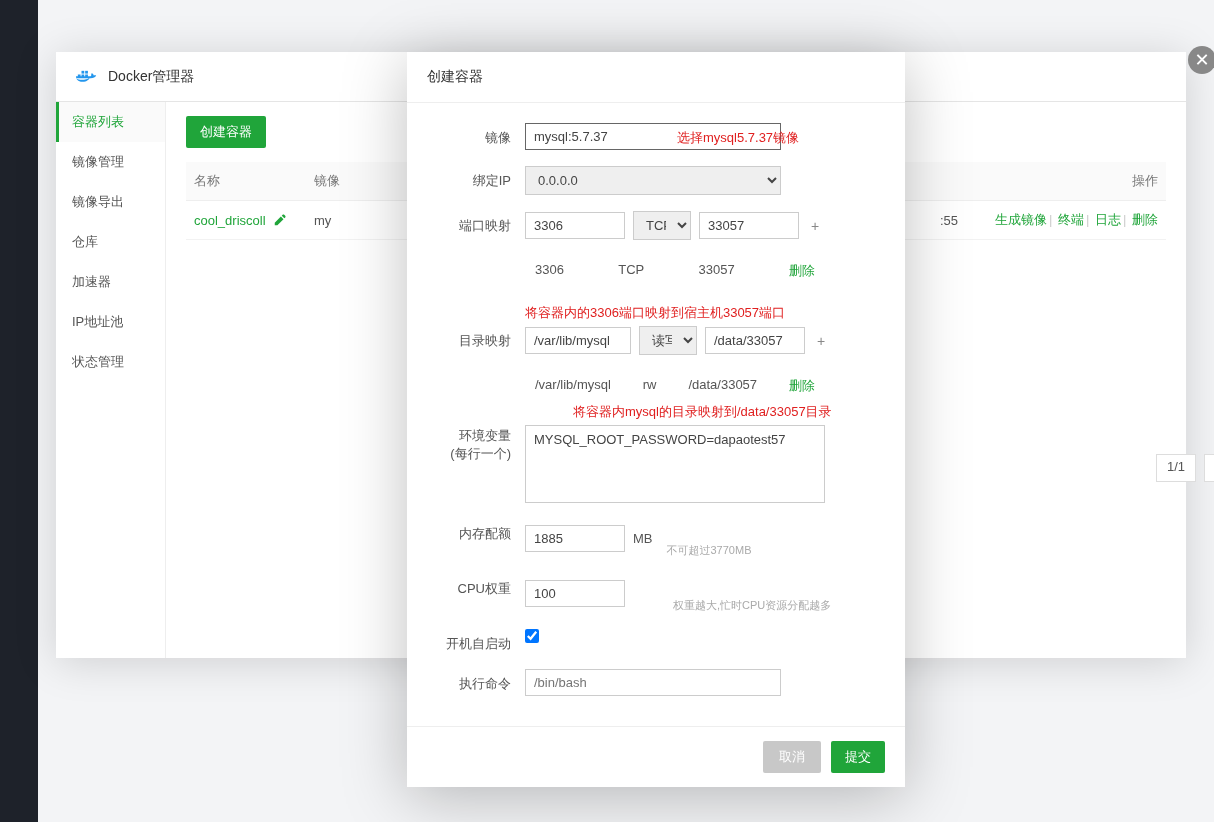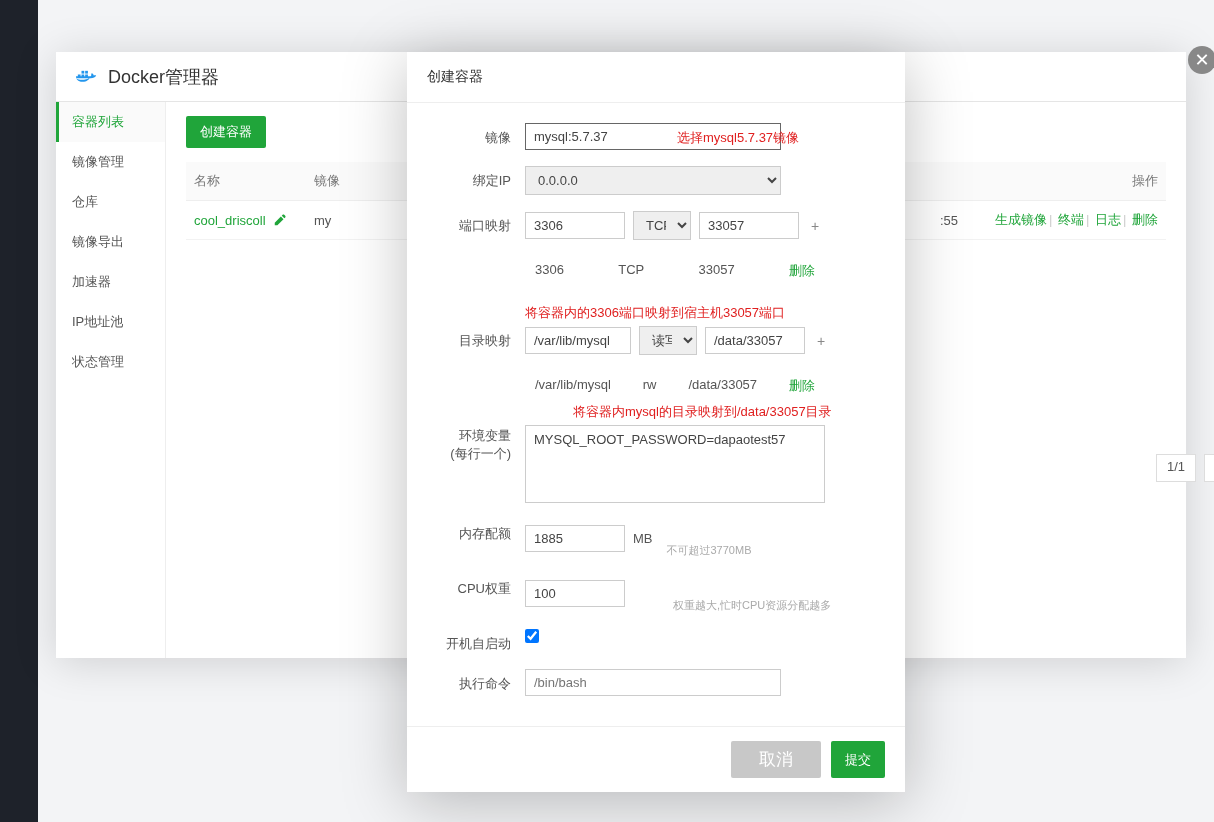--- a/index.html
+++ b/index.html
@@ -7,21 +7,21 @@
 
   
   .page-bg { position: absolute; left: 0; top: 0; right: 0; bottom: 0; background: #1b1e24; }
   .left-blank { position: absolute; left: 0; top: 0; width: 38px; bottom: 0; background: #1e222a; }
   .content-area { position: absolute; left: 38px; right: 0; top: 0; bottom: 0; background: #f3f4f6; }
 
   
   .docker-panel { position: absolute; left: 56px; top: 52px; width: 1130px; height: 606px; background: #fff; box-shadow: 0 4px 40px rgba(0,0,0,.15); }
   .docker-panel-head { height: 50px; border-bottom: 1px solid #e5e5e5; display: flex; align-items: center; padding: 0 20px; gap: 10px; }
   .docker-icon { width: 22px; height: 16px; }
-  .docker-title { font-size: 18px; color: #333; }
+  .docker-title { font-size: 14px; color: #333; }
   .close-x { position: absolute; right: -30px; top: -6px; width: 28px; height: 28px; border-radius: 50%; background: #888; color: #fff; display: flex; align-items: center; justify-content: center; font-size: 18px; cursor: pointer; }
 
   .docker-body { display: flex; height: calc(100% - 50px); }
   .side-nav { width: 110px; border-right: 1px solid #eee; padding-top: 0; }
   .side-nav-item { padding: 11px 16px; font-size: 13px; color: #555; cursor: pointer; }
   .side-nav-item.active { background: #fafafa; border-left: 3px solid #20a53a; color: #20a53a; padding-left: 13px; }
 
   .main-col { flex: 1; padding: 14px 20px; position: relative; }
   .btn-green { background: #20a53a; color: #fff; border: none; padding: 7px 14px; font-size: 13px; border-radius: 2px; cursor: pointer; }
   .tbl { width: 100%; border-collapse: collapse; margin-top: 14px; }
@@ -52,21 +52,21 @@
 
   .subrow { width: 300px; display: flex; justify-content: space-between; padding: 6px 10px; font-size: 13px; color: #555; }
   .subrow .del { color: #20a53a; cursor: pointer; }
 
   .anno { color: #e02020; font-size: 13px; position: absolute; white-space: nowrap; }
   .hint { color: #aaa; font-size: 11px; margin-left: 6px; margin-top: 24px; }
 
   textarea.env { width: 300px; height: 78px; resize: none; padding: 6px 8px; }
 
   .modal-foot { padding: 14px 20px; border-top: 1px solid #eee; display: flex; justify-content: flex-end; gap: 10px; }
-  .btn-gray { background: #bbb; color: #fff; border: none; padding: 7px 28px; font-size: 17px; border-radius: 2px; cursor: pointer; }
+  .btn-gray { background: #bbb; color: #fff; border: none; padding: 7px 16px; font-size: 13px; border-radius: 2px; cursor: pointer; }
   .btn-gray.dim { background: #c8c8c8; }
 
   .chk { width: 14px; height: 14px; }
 </style>
 </head>
 <body>
 
 <div class="page-bg">
   <div class="left-blank"></div>
   <div class="content-area"></div>
@@ -86,22 +86,22 @@
             <path d="M0 10 h16 c3 0 5-1 6-3 c-1-.5-2-.3-2.6.2 C19 5 17.5 4.5 16.5 5.2 c.5 1.3.1 2.3-.5 2.8 H0 c0 3 2 6 7 6 c5 0 7.5-3 8-4.5 C11 12 4 13 0 10 z"></path>
           </g>
         </svg>
     </span>
     <span class="docker-title">Docker管理器</span>
   </div>
   <div class="docker-body">
     <div class="side-nav">
       <div class="side-nav-item active">容器列表</div>
       <div class="side-nav-item">镜像管理</div>
+      <div class="side-nav-item">镜像导出</div>
       <div class="side-nav-item">仓库</div>
-      <div class="side-nav-item">镜像导出</div>
       <div class="side-nav-item">加速器</div>
       <div class="side-nav-item">IP地址池</div>
       <div class="side-nav-item">状态管理</div>
     </div>
     <div class="main-col">
       <button class="btn-green">创建容器</button>
       <table class="tbl">
         <thead>
           <tr>
             <th>名称</th>

